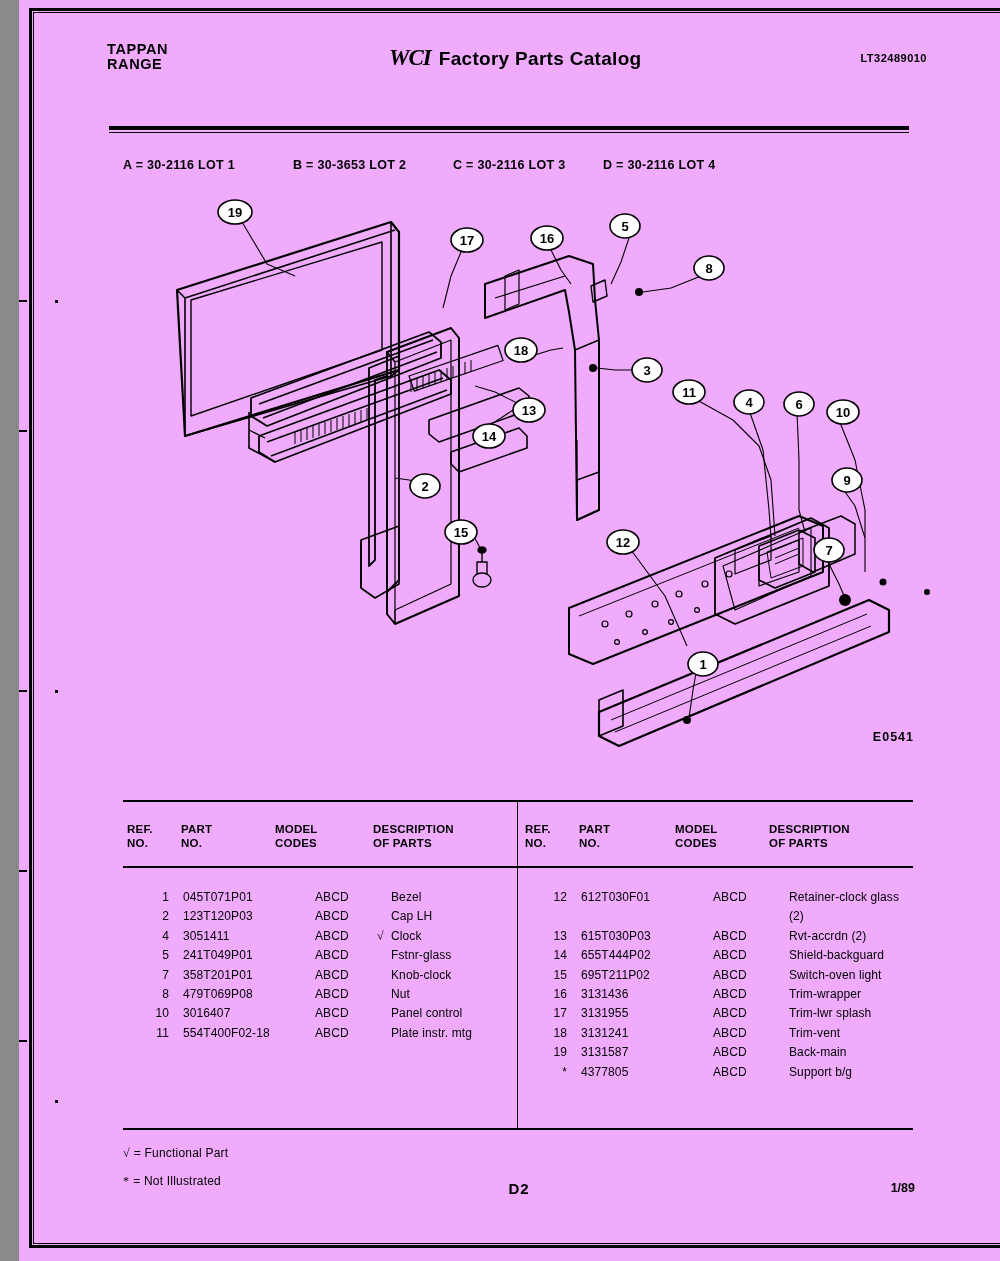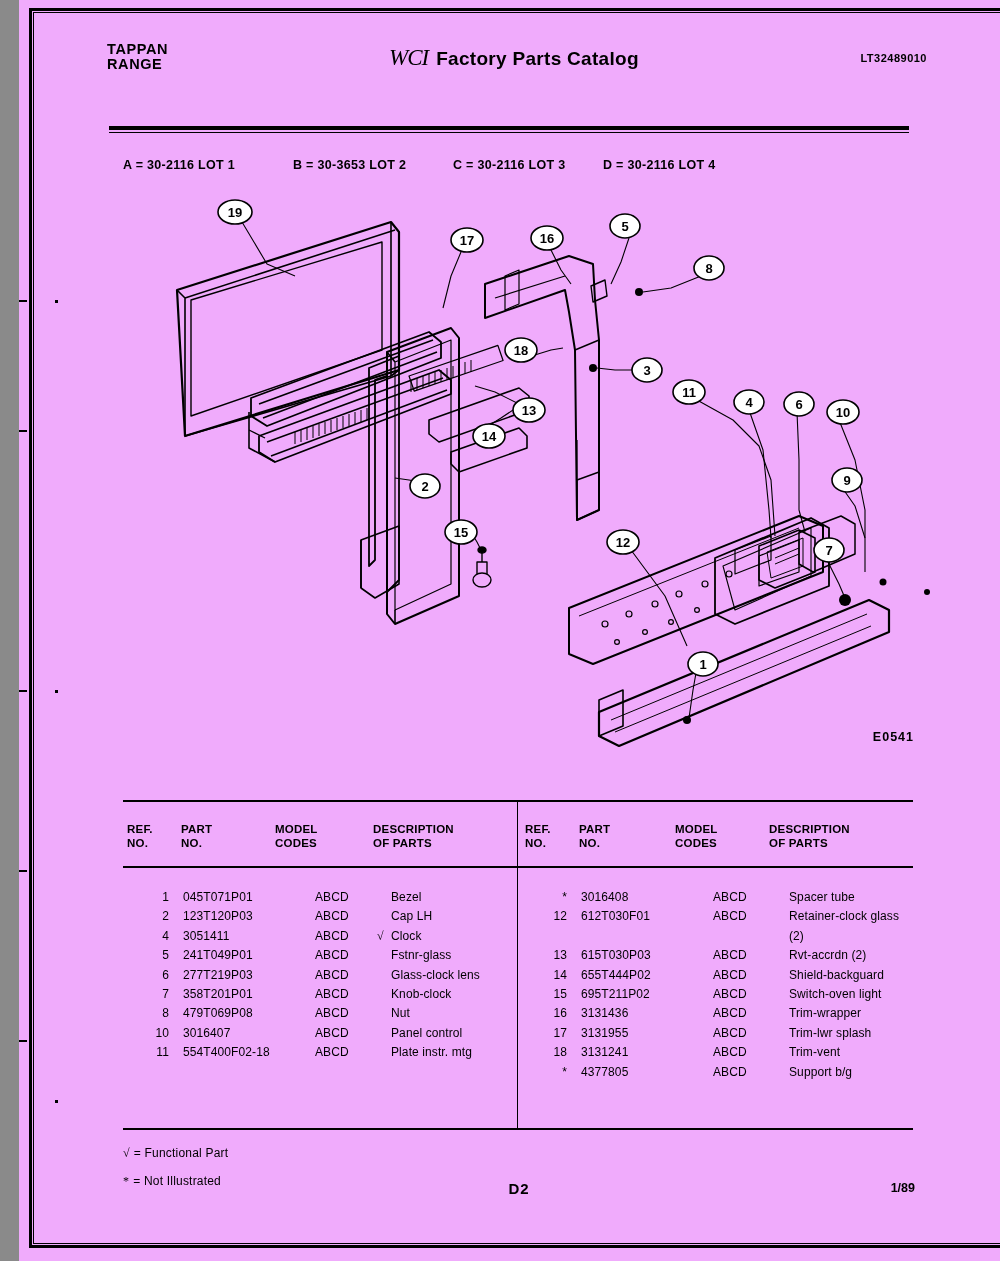--- a/index.html
+++ b/index.html
@@ -49,21 +49,21 @@
   .catalog-title {
     position: absolute;
     left: 370px; top: 45px;
     font-size: 19px;
     font-weight: bold;
     letter-spacing: 0.3px;
   }
   .wci {
     font-family: "Liberation Serif", serif;
     font-style: italic;
-    font-weight: normal;
+    font-weight: bold;
     font-size: 23px;
     letter-spacing: -1px;
     margin-right: 8px;
   }
   .doc-code {
     position: absolute;
     right: 92px; top: 52px;
     font-size: 11px;
     font-weight: bold;
     letter-spacing: 0.5px;
@@ -460,37 +460,36 @@
     <div class="hdr" style="left:646px;top:22px;">
       <div>DESCRIPTION</div>
         <div>OF PARTS</div>
     </div>
 
     <div class="rows" style="left:0;top:88px;width:394px;">
       <div class="row"><span class="c-ref">1</span><span class="c-part">045T071P01</span><span class="c-model">ABCD</span><span class="c-fn"></span><span class="c-desc">Bezel</span></div>
       <div class="row"><span class="c-ref">2</span><span class="c-part">123T120P03</span><span class="c-model">ABCD</span><span class="c-fn"></span><span class="c-desc">Cap LH</span></div>
       <div class="row"><span class="c-ref">4</span><span class="c-part">3051411</span><span class="c-model">ABCD</span><span class="c-fn">√</span><span class="c-desc">Clock</span></div>
       <div class="row"><span class="c-ref">5</span><span class="c-part">241T049P01</span><span class="c-model">ABCD</span><span class="c-fn"></span><span class="c-desc">Fstnr-glass</span></div>
-      <div class="row"><span class="c-ref">6</span><span class="c-part">277T219P03</span><span class="c-model">ABCD</span><span class="c-fn"></span><span class="c-desc">Glass-clock lens</span></div>
       <div class="row"><span class="c-ref">7</span><span class="c-part">358T201P01</span><span class="c-model">ABCD</span><span class="c-fn"></span><span class="c-desc">Knob-clock</span></div>
       <div class="row"><span class="c-ref">8</span><span class="c-part">479T069P08</span><span class="c-model">ABCD</span><span class="c-fn"></span><span class="c-desc">Nut</span></div>
       <div class="row"><span class="c-ref">10</span><span class="c-part">3016407</span><span class="c-model">ABCD</span><span class="c-fn"></span><span class="c-desc">Panel control</span></div>
       <div class="row"><span class="c-ref">11</span><span class="c-part">554T400F02-18</span><span class="c-model">ABCD</span><span class="c-fn"></span><span class="c-desc">Plate instr. mtg</span></div>
     </div>
 
     <div class="rows" style="left:398px;top:88px;width:392px;">
-      <div class="row"><span class="c-ref">*</span><span class="c-part">3016408</span><span class="c-model">ABCD</span><span class="c-fn"></span><span class="c-desc">Spacer tube</span></div>
       <div class="row"><span class="c-ref">12</span><span class="c-part">612T030F01</span><span class="c-model">ABCD</span><span class="c-fn"></span><span class="c-desc">Retainer-clock glass</span></div>
       <div class="row"><span class="c-ref"></span><span class="c-part"></span><span class="c-model"></span><span class="c-fn"></span><span class="c-desc">(2)</span></div>
       <div class="row"><span class="c-ref">13</span><span class="c-part">615T030P03</span><span class="c-model">ABCD</span><span class="c-fn"></span><span class="c-desc">Rvt-accrdn (2)</span></div>
       <div class="row"><span class="c-ref">14</span><span class="c-part">655T444P02</span><span class="c-model">ABCD</span><span class="c-fn"></span><span class="c-desc">Shield-backguard</span></div>
       <div class="row"><span class="c-ref">15</span><span class="c-part">695T211P02</span><span class="c-model">ABCD</span><span class="c-fn"></span><span class="c-desc">Switch-oven light</span></div>
       <div class="row"><span class="c-ref">16</span><span class="c-part">3131436</span><span class="c-model">ABCD</span><span class="c-fn"></span><span class="c-desc">Trim-wrapper</span></div>
       <div class="row"><span class="c-ref">17</span><span class="c-part">3131955</span><span class="c-model">ABCD</span><span class="c-fn"></span><span class="c-desc">Trim-lwr splash</span></div>
       <div class="row"><span class="c-ref">18</span><span class="c-part">3131241</span><span class="c-model">ABCD</span><span class="c-fn"></span><span class="c-desc">Trim-vent</span></div>
+      <div class="row"><span class="c-ref">19</span><span class="c-part">3131587</span><span class="c-model">ABCD</span><span class="c-fn"></span><span class="c-desc">Back-main</span></div>
       <div class="row"><span class="c-ref">*</span><span class="c-part">4377805</span><span class="c-model">ABCD</span><span class="c-fn"></span><span class="c-desc">Support b/g</span></div>
     </div>
   </div>
 
   <div class="legend" style="top:1146px;">
     <span class="mk">√</span><span>= Functional Part</span>
   </div>
   <div class="legend" style="top:1174px;text-align:right;">
     <span class="mk">*</span><span>= Not Illustrated</span>
   </div>

